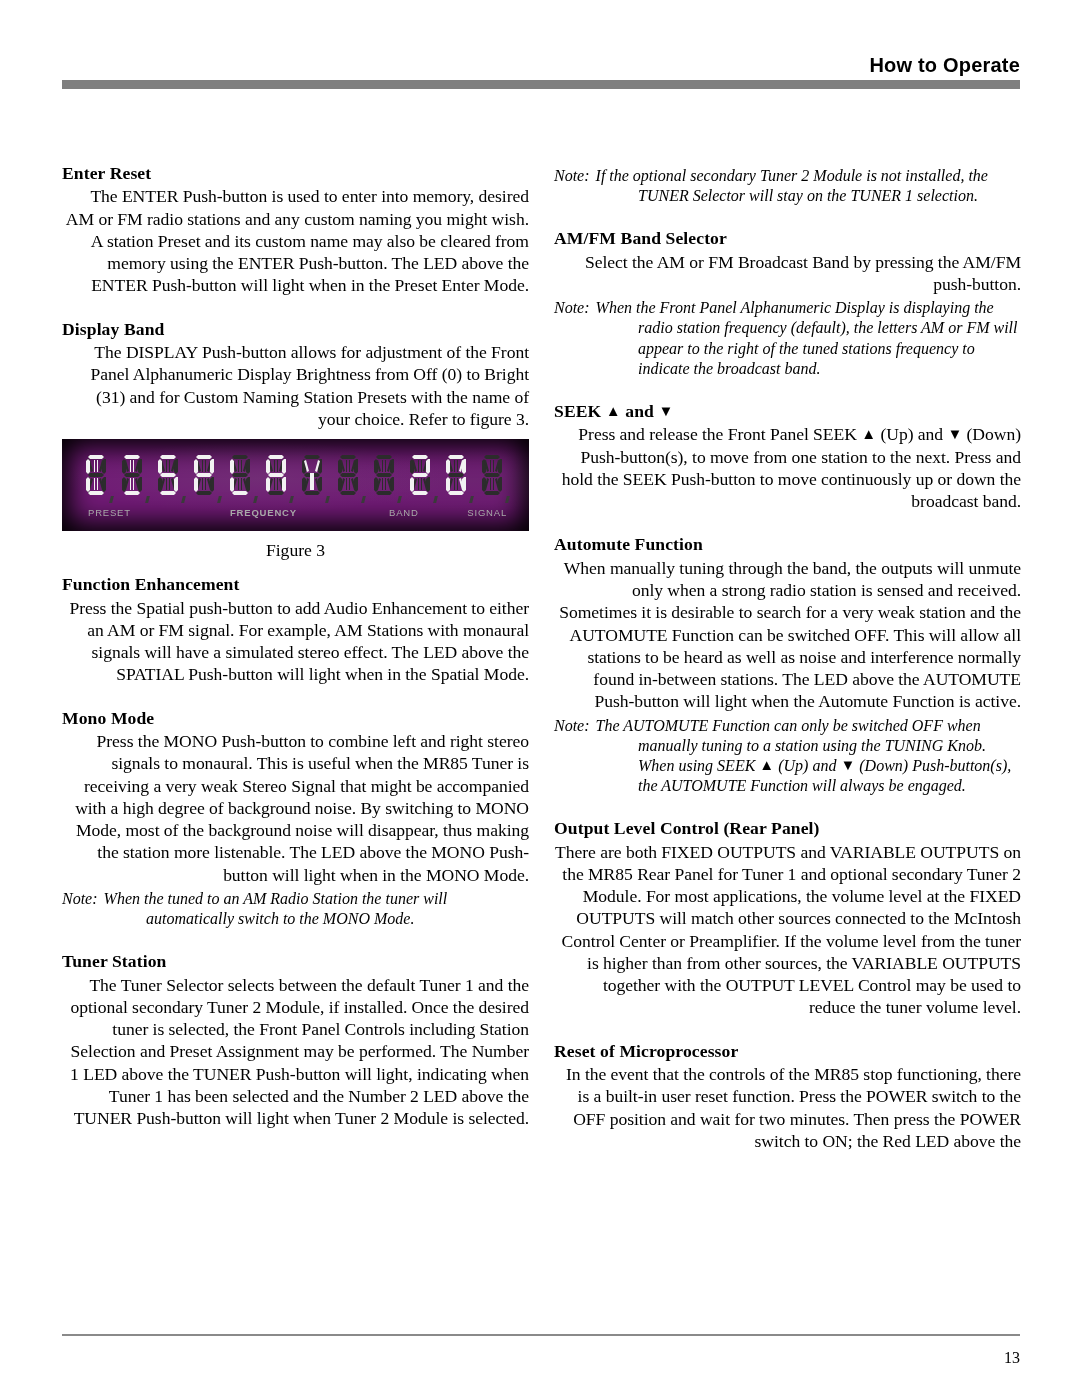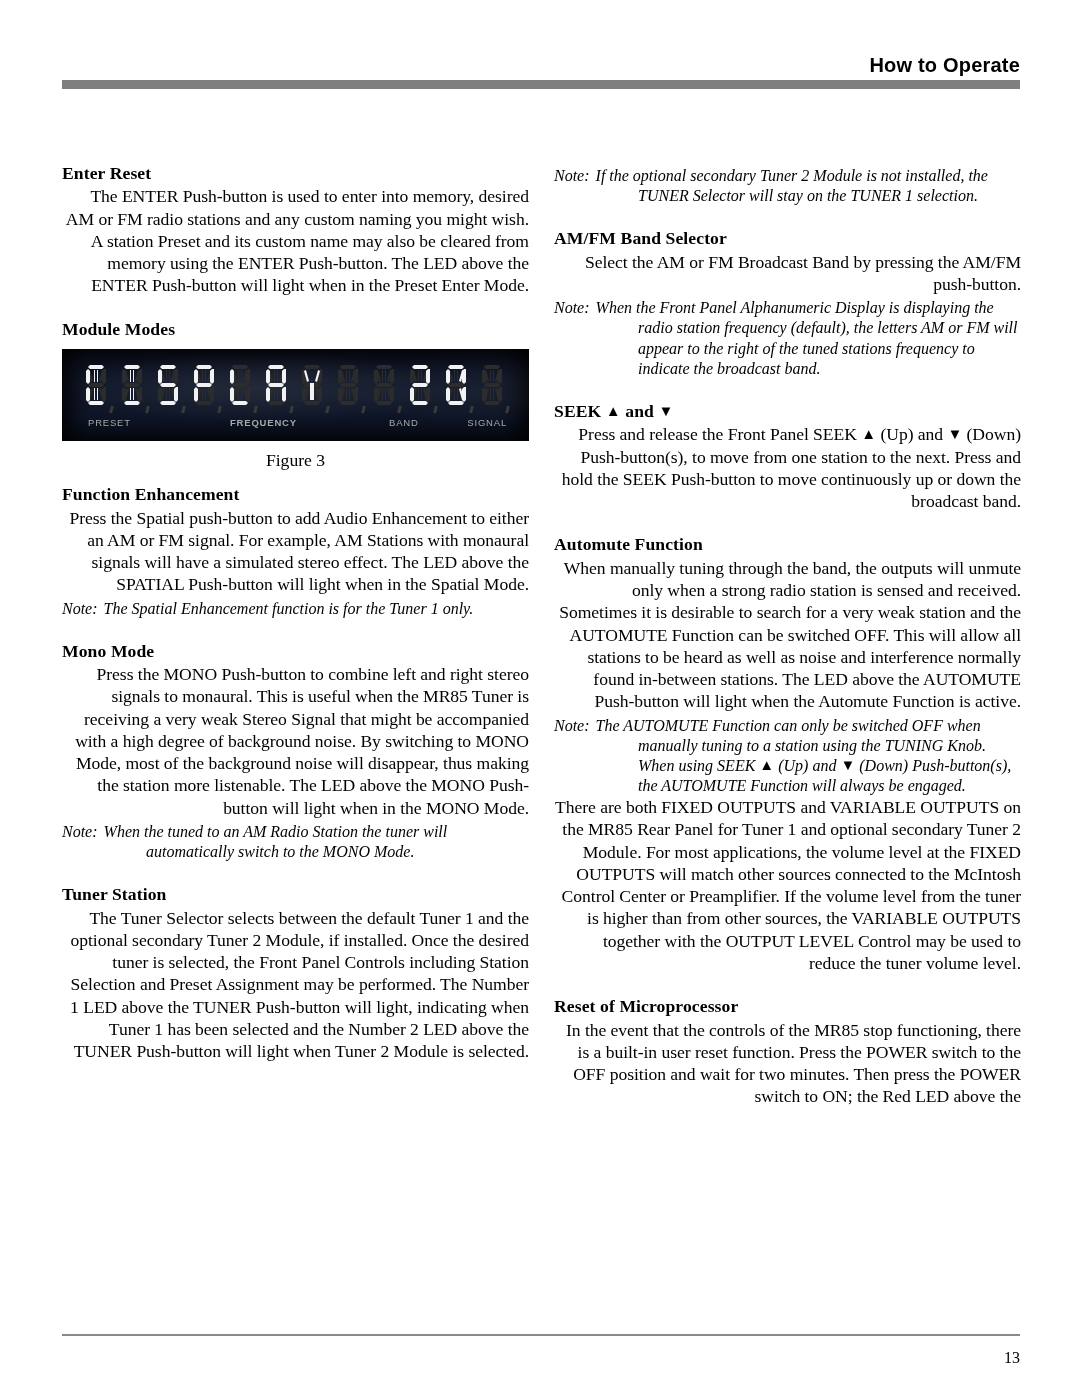--- a/index.html
+++ b/index.html
@@ -94,21 +94,21 @@
 
   .tri { font-size: 15px; line-height: 1; vertical-align: 1px; }
 
   
   .figure-wrap {
     margin-top: 9px;
   }
   .fp-display {
     width: 467px;
     height: 92px;
-    background: #0f172a;
+    background: #701a75;
     position: relative;
     overflow: hidden;
     box-shadow: inset 0 0 26px 8px #000;
   }
   .fp-glow {
     position: absolute;
     left: 0; top: 0; right: 0; bottom: 0;
     background:
       radial-gradient(ellipse 60% 55% at 42% 42%, rgba(120,120,120,0.20), rgba(0,0,0,0) 70%),
       radial-gradient(ellipse 40% 50% at 88% 45%, rgba(90,90,90,0.14), rgba(0,0,0,0) 72%);
@@ -190,21 +190,22 @@
   <div class="header">
     <div class="header-title">How to Operate</div>
     <div class="header-rule"></div>
   </div>
 
   <div class="col col-left">
 
     <h2 class="section">Enter Reset</h2>
     <p class="body">The ENTER Push-button is used to enter into memory, desired AM or FM radio stations and any custom naming you might wish. A station Preset and its custom name may also be cleared from memory using the ENTER Push-button. The LED above the ENTER Push-button will light when in the Preset Enter Mode.</p>
 
-    <h2 class="section spaced">Module Modes</h2>
+    <h2 class="section spaced">Display Band</h2>
+    <p class="body">The DISPLAY Push-button allows for adjustment of the Front Panel Alphanumeric Display Brightness from Off (0) to Bright (31) and for Custom Naming Station Presets with the name of your choice. Refer to figure 3.</p>
 
     <div class="figure-wrap">
       <div class="fp-display">
         <div class="fp-glow"></div>
 
         <div class="seg-row">
 
           <div class="seg-cell">
             <svg width="26" height="44" viewBox="0 0 26 44">
               <g class="seg-off">
@@ -513,21 +514,20 @@
           <span class="fp-label lab-signal">SIGNAL</span>
         </div>
       </div>
       <div class="figure-caption">Figure 3</div>
     </div>
 
     <div class="gap-s"></div>
 
     <h2 class="section">Function Enhancement</h2>
     <p class="body">Press the Spatial push-button to add Audio Enhancement to either an AM or FM signal. For example, AM Stations with monaural signals will have a simulated stereo effect. The LED above the SPATIAL Push-button will light when in the Spatial Mode.</p>
-    <p class="note hang"><span class="lbl">Note:</span><span>The Spatial Enhancement function is for the Tuner 1 only.</span></p>
 
     <h2 class="section spaced">Mono Mode</h2>
     <p class="body">Press the MONO Push-button to combine left and right stereo signals to monaural. This is useful when the MR85 Tuner is receiving a very weak Stereo Signal that might be accompanied with a high degree of background noise. By switching to MONO Mode, most of the background noise will disappear, thus making the station more listenable. The LED above the MONO Push-button will light when in the MONO Mode.</p>
     <p class="note hang"><span class="lbl">Note:</span><span>When the tuned to an AM Radio Station the tuner will automatically switch to the MONO Mode.</span></p>
 
     <h2 class="section spaced">Tuner Station</h2>
     <p class="body">The Tuner Selector selects between the default Tuner 1 and the optional secondary Tuner 2 Module, if installed. Once the desired tuner is selected, the Front Panel Controls including Station Selection and Preset Assignment may be performed. The Number 1 LED above the TUNER Push-button will light, indicating when Tuner 1 has been selected and the Number 2 LED above the TUNER Push-button will light when Tuner 2 Module is selected.</p>
   </div>
 
   <div class="col col-right">
@@ -538,20 +538,21 @@
     <p class="body">Select the AM or FM Broadcast Band by pressing the AM/FM push-button.</p>
     <p class="note hang"><span class="lbl">Note:</span><span>When the Front Panel Alphanumeric Display is displaying the radio station frequency (default), the letters AM or FM will appear to the right of the tuned stations frequency to indicate the broadcast band.</span></p>
 
     <h2 class="section spaced"><span>SEEK</span> <span class="tri">▲</span> <span>and</span> <span class="tri">▼</span></h2>
     <p class="body"><span>Press and release the Front Panel SEEK</span> <span class="tri">▲</span> <span>(Up) and</span> <span class="tri">▼</span> <span>(Down) Push-button(s), to move from one station to the next. Press and hold the SEEK Push-button to move continuously up or down the broadcast band.</span></p>
 
     <h2 class="section spaced">Automute Function</h2>
     <p class="body">When manually tuning through the band, the outputs will unmute only when a strong radio station is sensed and received. Sometimes it is desirable to search for a very weak station and the AUTOMUTE Function can be switched OFF. This will allow all stations to be heard as well as noise and interference normally found in-between stations. The LED above the AUTOMUTE Push-button will light when the Automute Function is active.</p>
     <p class="note hang"><span class="lbl">Note:</span><span>The AUTOMUTE Function can only be switched OFF when manually tuning to a station using the TUNING Knob. When using SEEK</span> <span class="tri">▲</span> <span>(Up) and</span> <span class="tri">▼</span> <span>(Down) Push-button(s), the AUTOMUTE Function will always be engaged.</span></p>
 
+    <h2 class="section spaced">Output Level Control (Rear Panel)</h2>
     <p class="body">There are both FIXED OUTPUTS and VARIABLE OUTPUTS on the MR85 Rear Panel for Tuner 1 and optional secondary Tuner 2 Module. For most applications, the volume level at the FIXED OUTPUTS will match other sources connected to the McIntosh Control Center or Preamplifier. If the volume level from the tuner is higher than from other sources, the VARIABLE OUTPUTS together with the OUTPUT LEVEL Control may be used to reduce the tuner volume level.</p>
 
     <h2 class="section spaced">Reset of Microprocessor</h2>
     <p class="body">In the event that the controls of the MR85 stop functioning, there is a built-in user reset function. Press the POWER switch to the OFF position and wait for two minutes. Then press the POWER switch to ON; the Red LED above the</p>
   </div>
 
   <div class="footer">
     <div class="footer-rule"></div>
     <div class="footer-page">13</div>
   </div>

